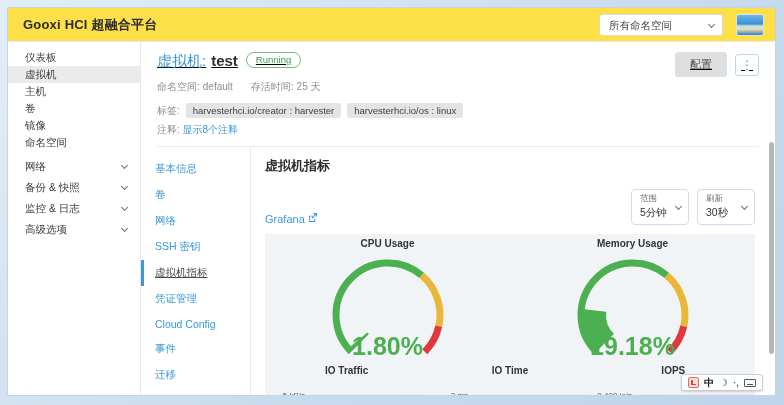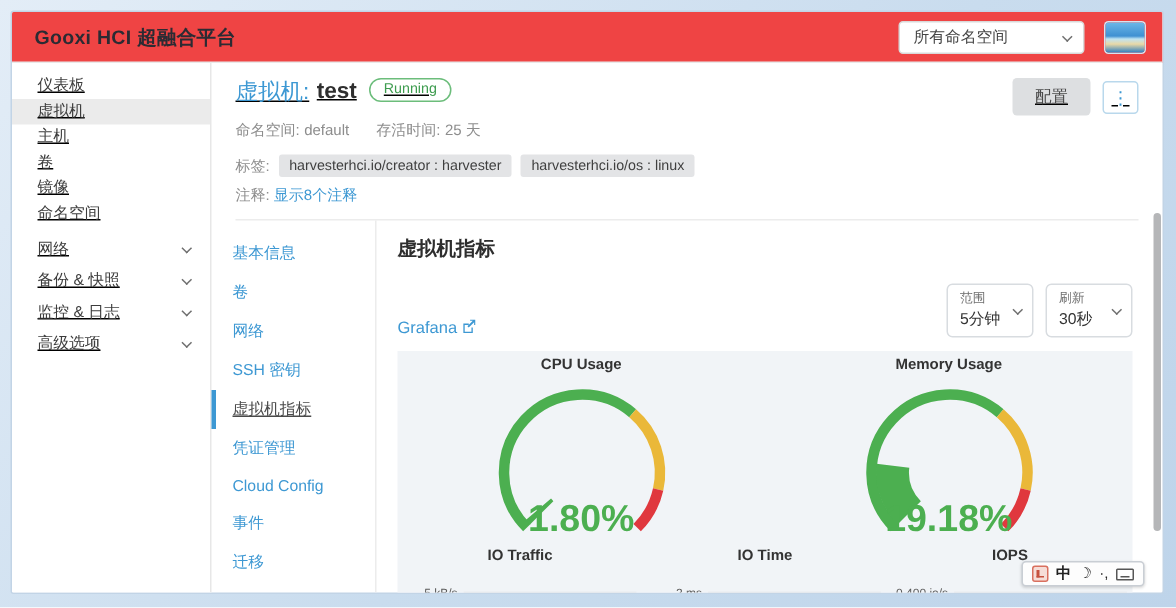--- a/index.html
+++ b/index.html
@@ -3,32 +3,32 @@
 <meta charset="utf-8">
 <style>
   * { margin:0; padding:0; box-sizing:border-box; }
   html,body { width:784px; height:405px; overflow:hidden; }
   body { font-family:"Liberation Sans","DejaVu Sans",sans-serif; }
 
   .frame { width:784px; height:405px; background:linear-gradient(135deg,#e3edf7 0%,#c9dcee 55%,#bed4ea 100%); padding:7px 8px 9px 7px; }
   .app { position:relative; width:100%; height:100%; background:#fff; border:1px solid #c2d4e6; border-radius:2px; display:flex; flex-direction:column; overflow:hidden; }
 
   
-  .topbar { height:34px; flex:0 0 34px; display:flex; align-items:center; padding:0 12px 0 15px; border-bottom:1px solid #e9e9e9; background:#ef4444; }
+  .topbar { height:34px; flex:0 0 34px; display:flex; align-items:center; padding:0 12px 0 15px; border-bottom:1px solid #e9e9e9; background:#fde047; }
   .brand { font-size:13px; font-weight:700; color:#2b2b33; letter-spacing:.2px; }
   .topbar-right { margin-left:auto; display:flex; align-items:center; gap:14px; }
   .ns-select { position:relative; width:124px; height:22px; border:1px solid #d9d9d9; border-radius:3px; background:#fff; font-size:10.5px; color:#444; line-height:20px; padding:0 20px 0 9px; cursor:pointer; }
   .chev { display:inline-block; width:5px; height:5px; border-right:1.4px solid #6f6f6f; border-bottom:1.4px solid #6f6f6f; transform:rotate(45deg); }
   .ns-select .chev { position:absolute; right:8px; top:7px; }
   .avatar { width:26px; height:20px; border-radius:2px; background:linear-gradient(180deg,#6cb7e8 0%,#3f90d2 45%,#bfe3f2 55%,#e9d9a6 72%,#2f7fc0 100%); box-shadow:0 0 0 1px #d6e4f0; }
 
   .body { flex:1; display:flex; min-height:0; }
 
   
-  .sidebar { width:133px; flex:0 0 133px; border-right:1px solid #e7e7e7; padding-top:7px; background:#fff;text-decoration:underline; }
+  .sidebar { width:133px; flex:0 0 133px; border-right:1px solid #e7e7e7; padding-top:7px; background:#fff; }
   .side-item { height:17px; line-height:17px; font-size:10.5px; color:#3c3c3c; padding-left:17px; cursor:pointer; white-space:nowrap; }
   .side-item.active { background:#ebebeb; }
   .side-group { height:21px; line-height:21px; display:flex; align-items:center; justify-content:space-between; padding-right:13px; }
   .side-group .chev { margin-top:-2px; }
   .side-item.g1 { margin-top:5px; }
 
   
   .main { flex:1; display:flex; flex-direction:column; min-width:0; position:relative; }
   .page-head { padding:10px 16px 0 16px; }
   .title-row { display:flex; align-items:flex-start;text-decoration:underline; }

